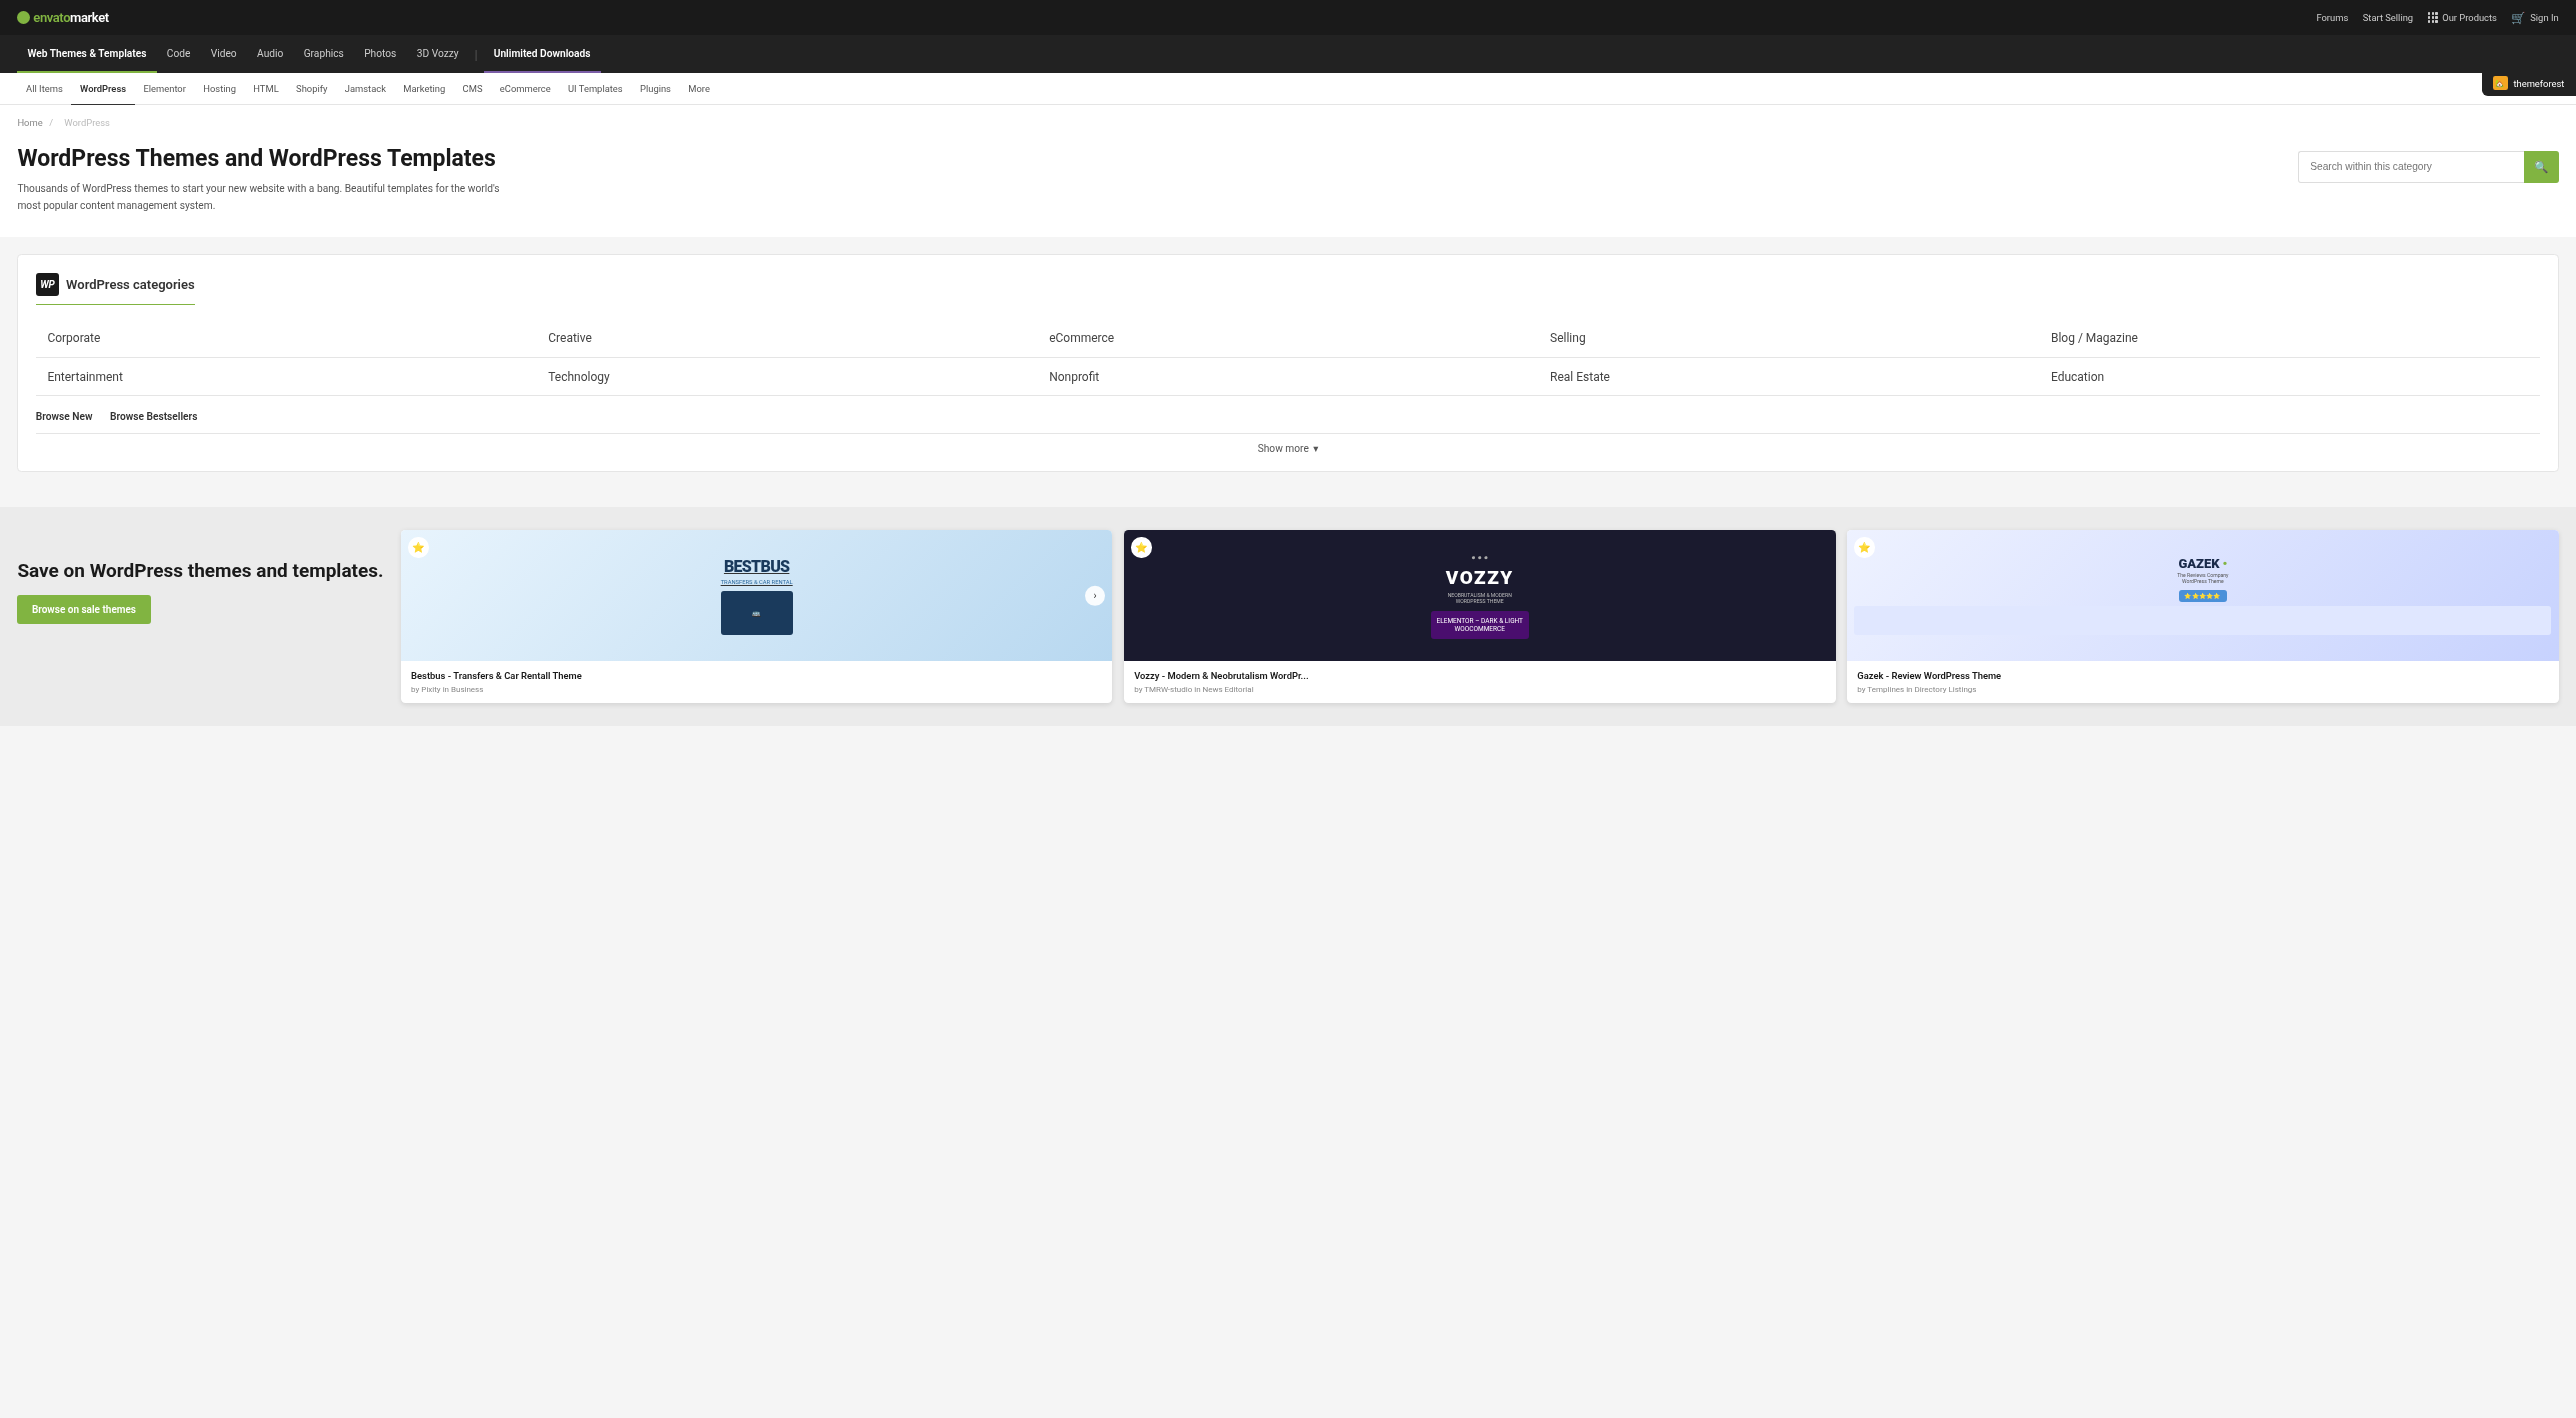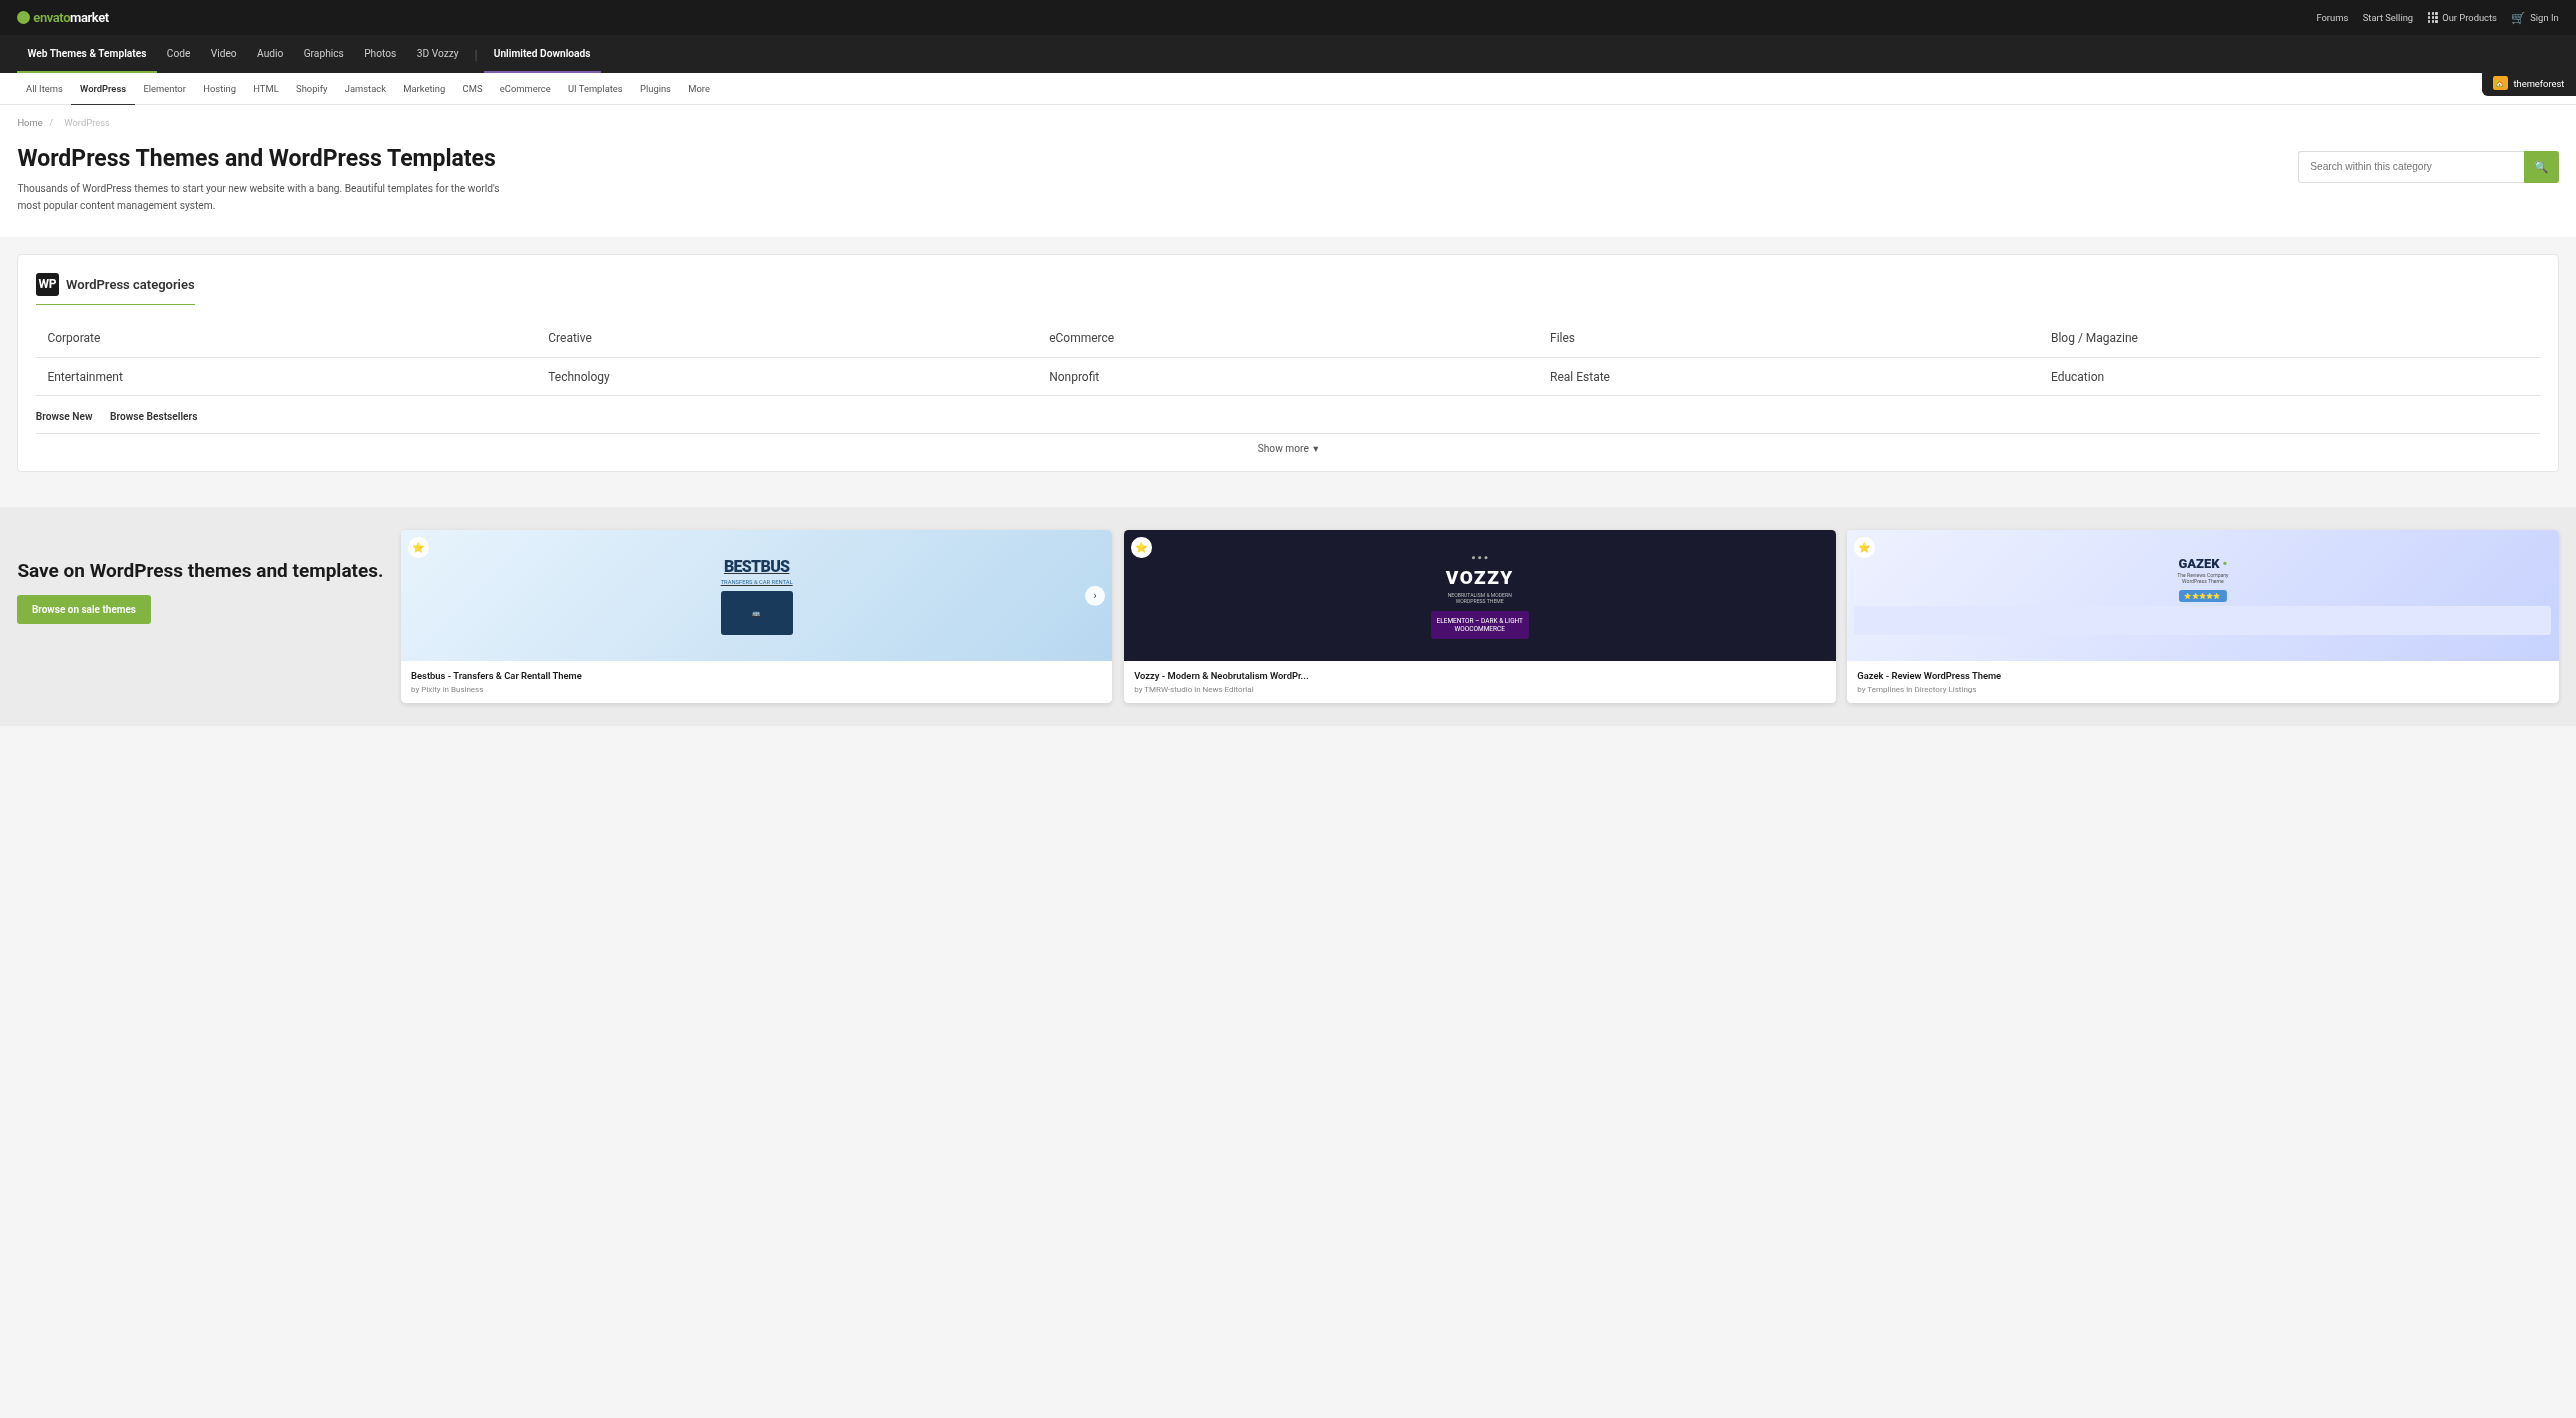--- a/index.html
+++ b/index.html
@@ -233,23 +233,24 @@
       padding-bottom: 8.7px;
       border-bottom: 1.5px solid #81b441;
       width: fit-content;
     }
     .wp-icon {
       width: 23px; height: 23px;
       background: #1a1a1a;
       border-radius: 2.9px;
       display: flex; align-items: center; justify-content: center;
       color: #fff;
-      font-size: 12px;
+      font-size: 10px;
       font-weight: bold;
       letter-spacing: -0.4px;
+      font-style: italic;
     }
     .categories-title {
       font-size: 13px;
       font-weight: 600;
       color: #333;
     }
     .categories-grid {
       display: grid;
       grid-template-columns: repeat(5, 1fr);
       gap: 0;
@@ -491,21 +492,21 @@
   <div class="categories-card">
     <div class="categories-header">
       <div class="wp-icon">WP</div>
       <span class="categories-title">WordPress categories</span>
     </div>
 
     <div class="categories-grid">
       <a class="category-item">Corporate</a>
       <a class="category-item">Creative</a>
       <a class="category-item">eCommerce</a>
-      <a class="category-item">Files</a>
+      <a class="category-item">Selling</a>
       <a class="category-item">Blog / Magazine</a>
       <a class="category-item">Entertainment</a>
       <a class="category-item">Technology</a>
       <a class="category-item">Nonprofit</a>
       <a class="category-item">Real Estate</a>
       <a class="category-item">Education</a>
     </div>
 
     <div class="browse-links">
       <a class="browse-link">Browse New</a>

